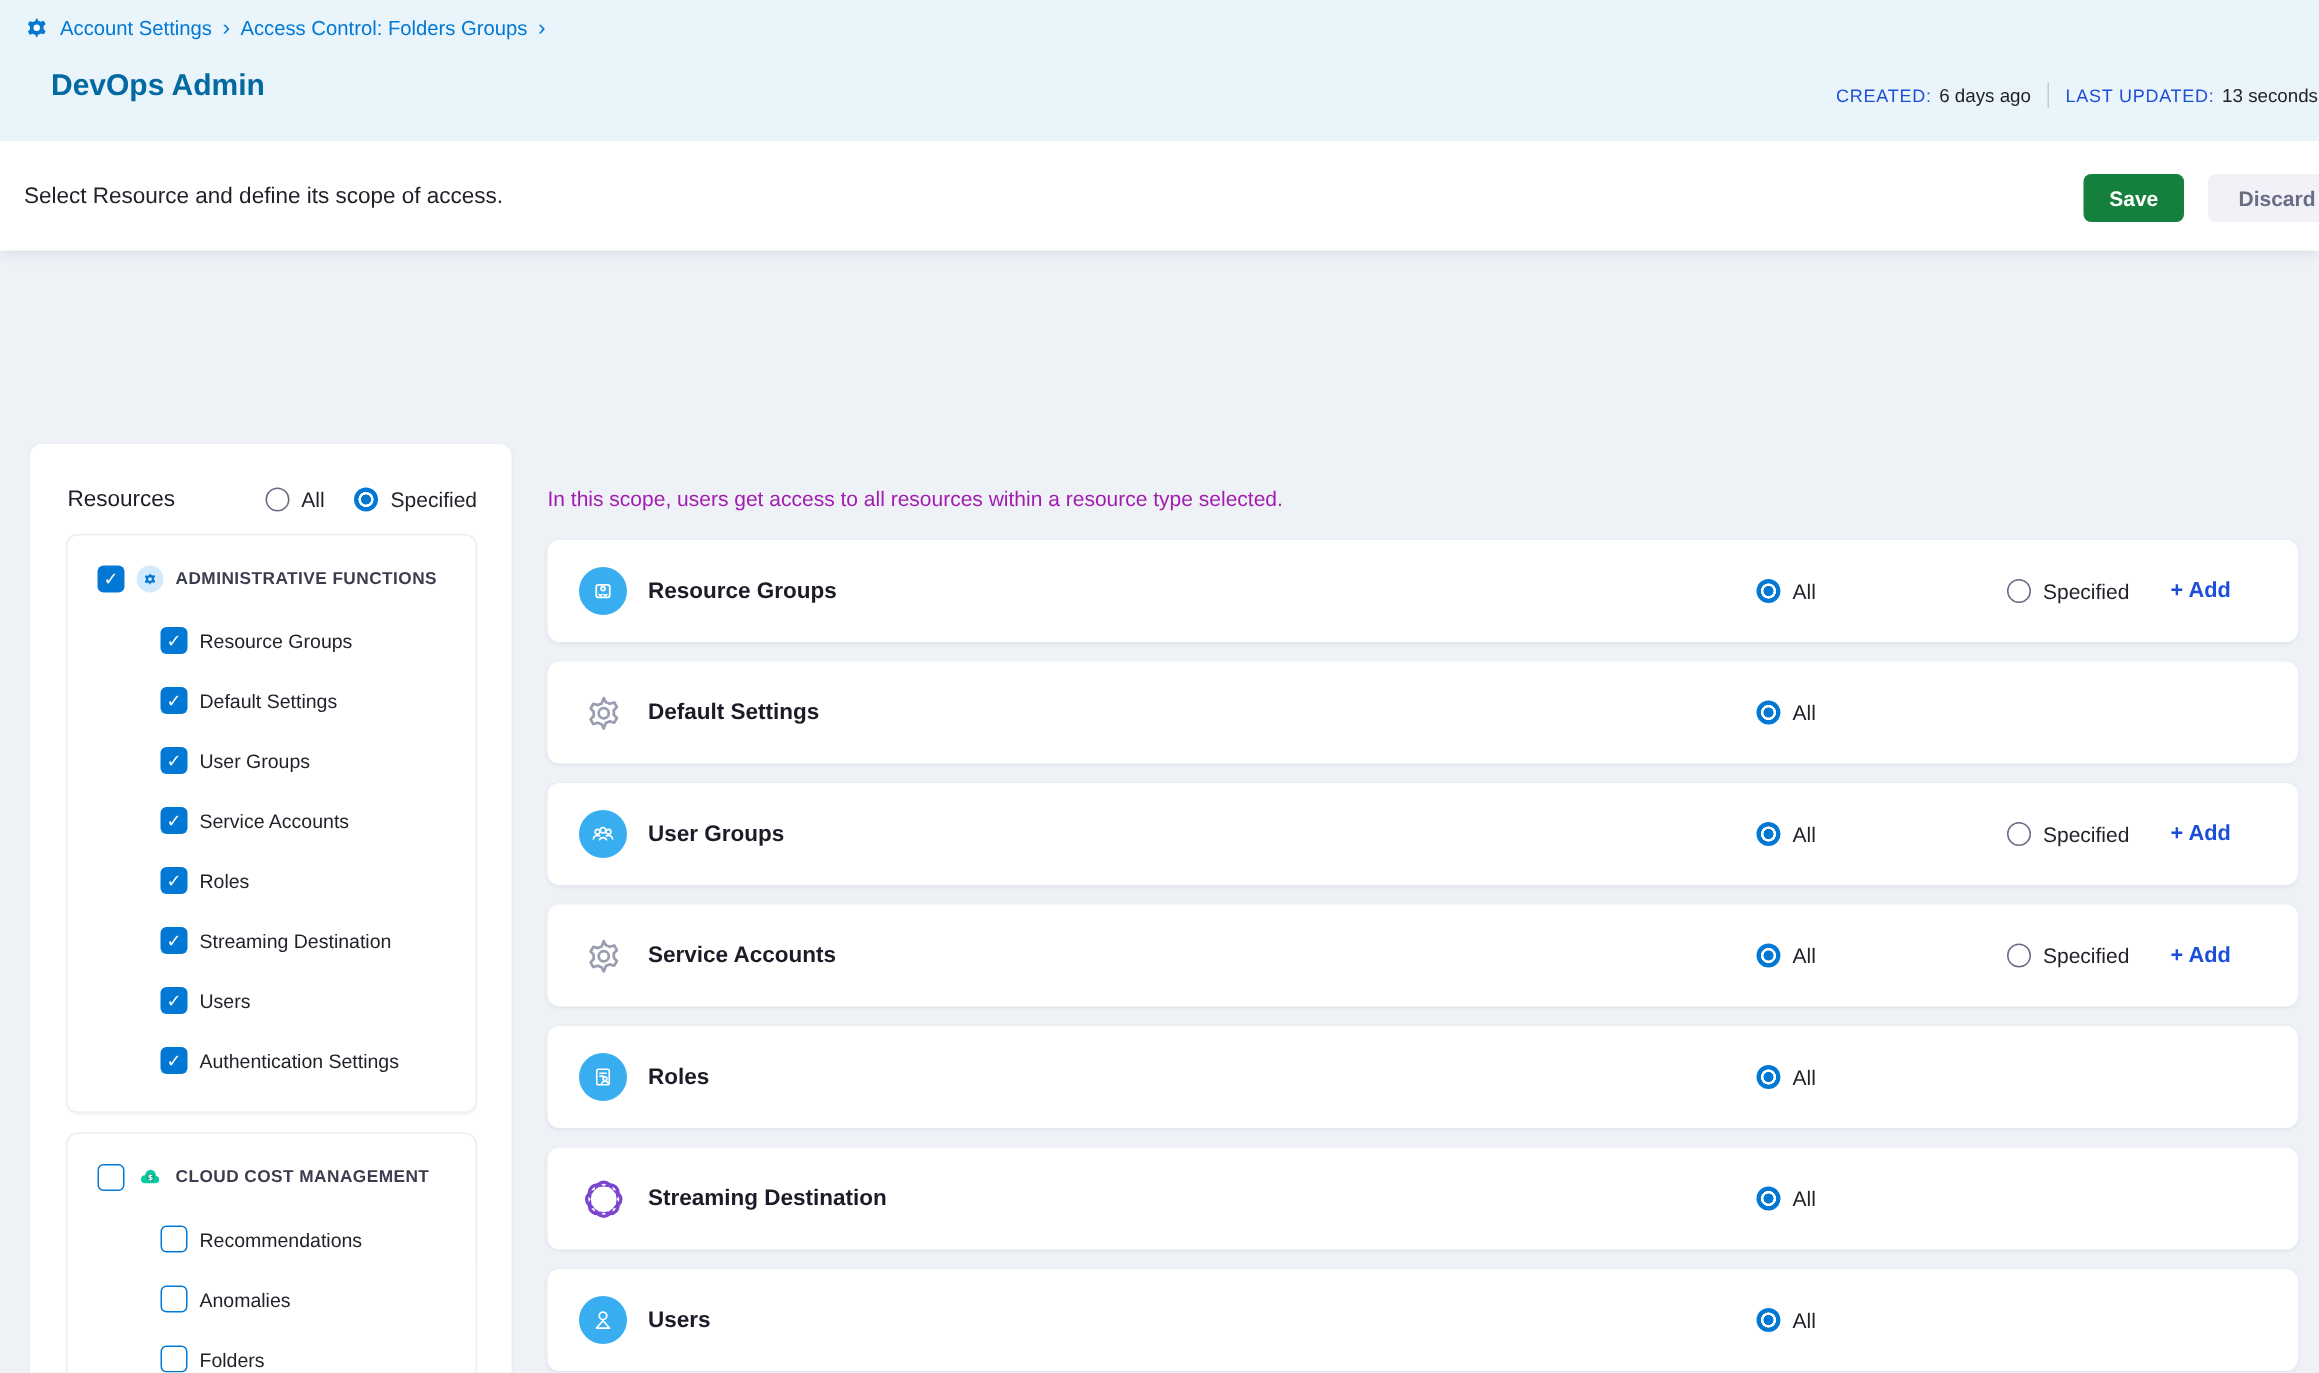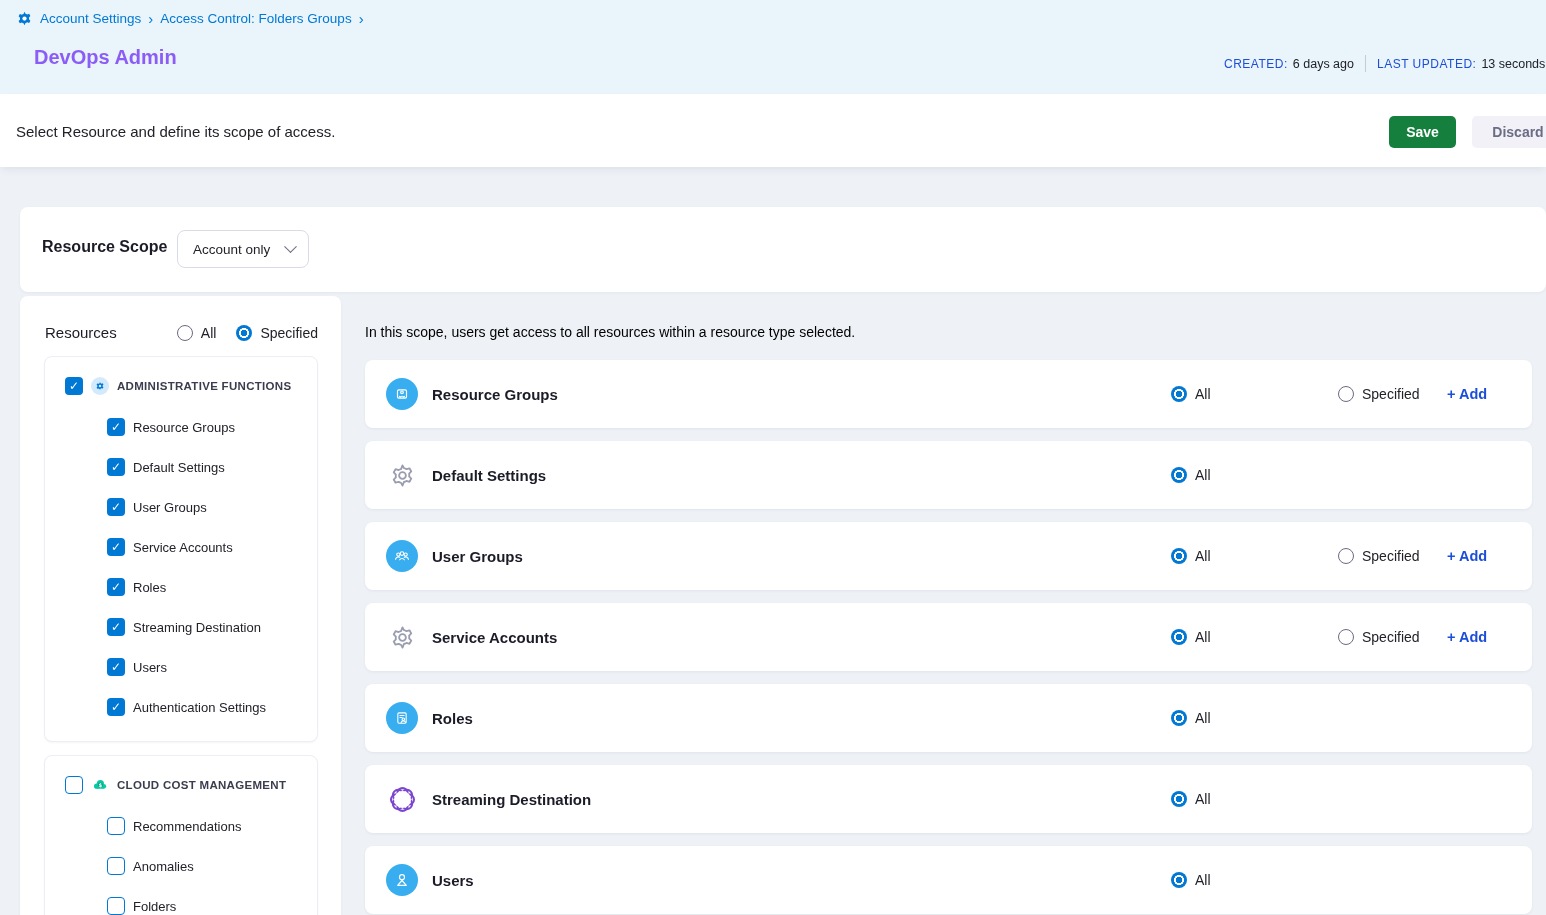--- a/index.html
+++ b/index.html
@@ -9,21 +9,21 @@
     background:#eef2f7;color:#22222a;
   }
   
   .topbar{position:absolute;top:0;left:0;width:1546px;height:110px;background:#e9f4fb;padding-left:22px;}
   .breadcrumb{position:absolute;top:10px;left:16px;display:flex;align-items:center;gap:7px;font-size:13.5px;}
   .bc-gear{width:17px;height:17px;color:#0278d5;display:inline-flex;}
   .bc-gear svg{width:17px;height:17px;}
   #bc-items{display:inline-flex;align-items:center;gap:7px;}
   .bc-link{color:#0278d5;cursor:pointer;}
   .bc-sep{color:#0278d5;font-size:15px;line-height:1;}
-  .page-title{position:absolute;top:46px;left:34px;margin:0;font-size:20px;font-weight:600;color:#8b5cf6;}
+  .page-title{position:absolute;top:46px;left:34px;margin:0;font-size:20px;font-weight:600;color:#0369a1;}
   .meta{position:absolute;top:55px;left:1224px;display:flex;align-items:center;white-space:nowrap;font-size:12px;}
   .meta-label{color:#1d4ed8;letter-spacing:.5px;}
   .meta-value{color:#22222a;font-size:12.5px;font-weight:500;margin-left:5px;}
   .meta-divider{width:1px;height:17px;background:#c6c9d6;margin:0 11px;}
   
   .toolbar{position:absolute;top:94px;left:0;width:1546px;height:73px;background:#ffffff;
     box-shadow:0 4px 8px -2px rgba(50,60,90,.10);}
   .toolbar-desc{position:absolute;left:16px;top:50%;transform:translateY(-50%);font-size:15px;color:#22222a;}
   .btn{position:absolute;top:22px;height:32px;border:none;border-radius:5px;font-size:14px;font-weight:bold;
     font-family:inherit;cursor:pointer;}
@@ -58,21 +58,21 @@
   .cb.checked{background:#0278d5;color:#fff;font-size:12px;font-weight:bold;line-height:1;}
   .cb.unchecked{background:#fff;border:1.7px solid #0278d5;}
   .group-icon{width:18px;height:18px;display:inline-flex;align-items:center;justify-content:center;flex:none;}
   .group-icon.admin{background:#d3eafc;border-radius:50%;color:#0278d5;}
   .group-icon.admin svg{width:10px;height:10px;}
   .group-icon.ccm svg{width:18px;height:18px;}
   .group-label{font-size:11.5px;font-weight:600;color:#3b3d4e;letter-spacing:.3px;}
   .group-item{display:flex;align-items:center;gap:8px;height:40px;padding-left:62px;}
   .item-label{font-size:13px;color:#22222a;}
   
-  .main-desc{position:absolute;left:365px;top:141px;font-size:14px;color:#000000;}
+  .main-desc{position:absolute;left:365px;top:141px;font-size:14px;color:#a21caf;}
   #resource-rows{position:absolute;left:365px;top:177px;width:1167px;display:flex;flex-direction:column;gap:13px;}
   .res-row{position:relative;height:68px;background:#fff;border-radius:8px;box-shadow:0 1px 3px rgba(40,50,80,.07);}
   .row-icon{position:absolute;display:flex;align-items:center;justify-content:center;}
   .row-icon.blue-circle{left:21px;top:18px;width:32px;height:32px;background:#38aef0;border-radius:50%;}
   .row-icon.blue-circle svg{width:20px;height:20px;}
   .row-icon.plain{left:24px;top:21px;width:27px;height:27px;color:#9a9cb0;}
   .row-icon.plain svg{width:27px;height:27px;}
   .row-label{position:absolute;left:67px;top:50%;transform:translateY(-50%);font-size:15px;font-weight:600;color:#1c1c28;}
   .row-opt{position:absolute;top:50%;transform:translateY(-50%);display:flex;align-items:center;gap:8px;font-size:14px;}
   .row-all{left:806px;}
@@ -108,27 +108,20 @@
   </div>
 </div>
 
 <div class="toolbar">
   <span class="toolbar-desc">Select Resource and define its scope of access.</span>
   <button class="btn btn-save">Save</button>
   <button class="btn btn-discard">Discard</button>
 </div>
 
 <div class="content">
-  <section class="scope-card">
-    <span class="scope-label">Resource Scope</span>
-    <div class="scope-select">
-      <span>Account only</span>
-      <span class="chevron"></span>
-    </div>
-  </section>
 
   <aside class="resources-panel">
     <div class="rp-head">
       <span class="rp-title">Resources</span>
       <span class="rp-radios">
         <span class="radio-opt">
           <span class="radio unsel"></span>
           <span>All</span>
         </span>
         <span class="radio-opt">

